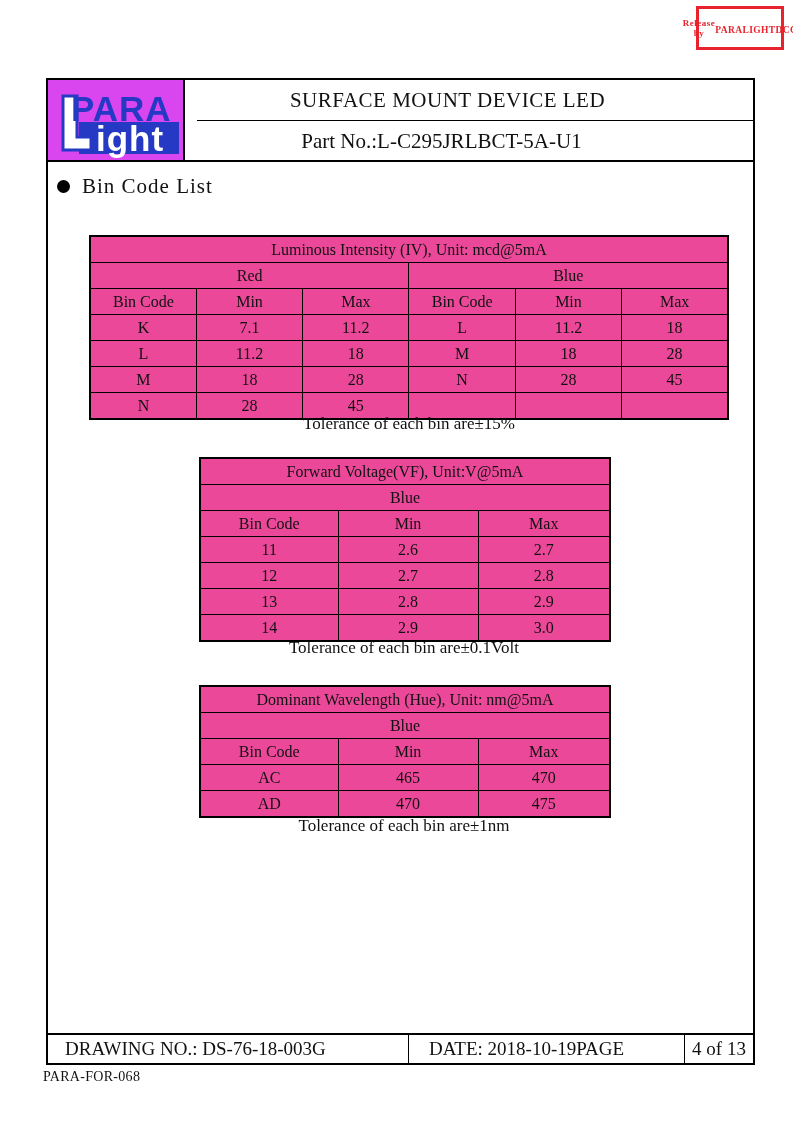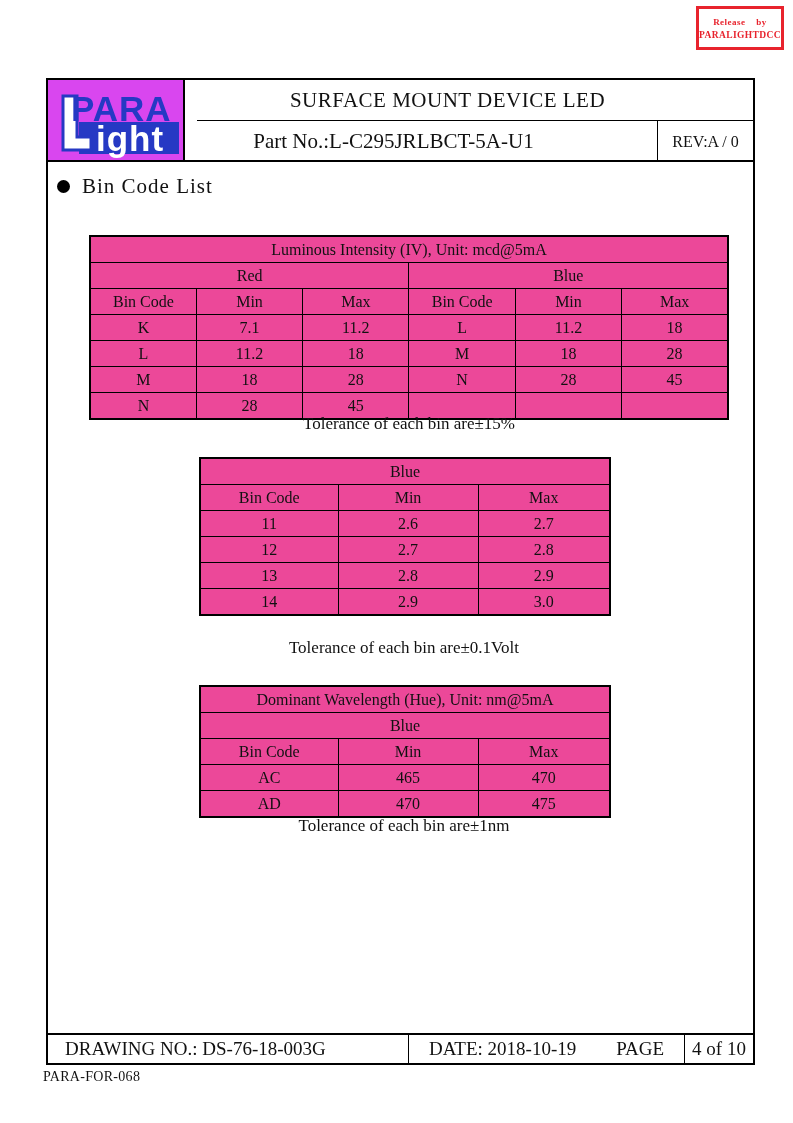--- a/index.html
+++ b/index.html
@@ -5,21 +5,21 @@
   html,body{margin:0;padding:0;background:#fff;}
   #page{
     position:relative;width:793px;height:1123px;background:#fff;
     font-family:"Liberation Serif", serif;color:#111;overflow:hidden;
   }
 
   
   .stamp{
     position:absolute;left:696px;top:6px;width:88px;height:44px;
     border:3px solid #e8232d;color:#e8232d;box-sizing:border-box;
-    display:flex;flex-direction:column;justify-content:center;align-items:center;
+    display:flex;flex-direction:row;justify-content:center;align-items:center;
     font-weight:bold;text-align:center;
   }
   .stamp .l1{font-size:9px;word-spacing:8px;letter-spacing:.5px;}
   .stamp .l2{font-size:9.5px;letter-spacing:.4px;margin-top:3px;}
 
   
   .frame{
     position:absolute;left:46px;top:78px;width:709px;height:987px;
     border:2px solid #000;box-sizing:border-box;
   }
@@ -61,21 +61,21 @@
   #tol-vf{left:151px;top:558px;width:410px;}
   #tol-wl{left:151px;top:736px;width:410px;}
 
   
   .footer-row{
     position:absolute;left:0;right:0;bottom:0;height:28px;
     border-top:2px solid #000;display:flex;box-sizing:content-box;font-size:19px;
   }
   .f-cell{display:flex;align-items:center;box-sizing:border-box;}
   .f-drawing{width:361px;border-right:1.5px solid #000;padding-left:17px;}
-  .f-date{width:276px;border-right:1.5px solid #000;justify-content:space-between;padding:0 20px;}
+  .f-date{width:276px;border-right:1.5px solid #000;padding:0 20px;}
   .f-page{flex:1;justify-content:center;}
 
   .form-no{position:absolute;left:43px;top:1069px;font-size:14px;letter-spacing:.3px;}
 </style>
 </head>
 <body>
 
 <div id="page">
 
   <div class="stamp">
@@ -91,21 +91,20 @@
         <path d="M15 16 L29 16 L29 57 L43 57 L43 70 L15 70 Z" fill="#ffffff" stroke="#2639c4" stroke-width="3"></path>
         <text x="23" y="41" font-family="Liberation Sans, sans-serif" font-weight="bold" font-size="35" letter-spacing="1" fill="#2639c4">PARA</text>
         <text x="48" y="71" font-family="Liberation Sans, sans-serif" font-weight="bold" font-size="35" letter-spacing="1" fill="#ffffff">ight</text>
       </svg>
     </div>
 
     <div class="hdr-right">
       <div class="hdr-title">SURFACE MOUNT DEVICE LED</div>
       <div class="hdr-row2">
         <div class="hdr-partno">Part No.:L-C295JRLBCT-5A-U1</div>
-        <div class="hdr-rev">REV:A / 0</div>
       </div>
     </div>
 
     <div class="heading">
       <span class="bullet"></span>
       <span class="heading-label">Bin Code List</span>
     </div>
 
     <table class="bin" id="t-luminous">
       <tbody>
@@ -160,20 +159,23 @@
       </table>
     <div class="tol" id="tol-luminous">Tolerance of each bin are±15%</div>
 
     <table class="bin" id="t-vf">
       <colgroup>
           <col style="width:138px">
           <col style="width:140px">
           <col style="width:132px">
         </colgroup>
       <tbody>
+          <tr>
+        <td colspan="3">Forward Voltage(VF), Unit:V@5mA</td>
+      </tr>
       <tr>
         <td colspan="3">Blue</td>
       </tr>
       <tr>
         <td>Bin Code</td>
         <td>Min</td>
         <td>Max</td>
       </tr>
       <tr>
         <td>11</td>
@@ -230,20 +232,20 @@
     </tbody>
       </table>
     <div class="tol" id="tol-wl">Tolerance of each bin are±1nm</div>
 
     <div class="footer-row">
       <div class="f-cell f-drawing">DRAWING NO.: DS-76-18-003G</div>
       <div class="f-cell f-date">
         <span>DATE: 2018-10-19</span>
         <span>PAGE</span>
       </div>
-      <div class="f-cell f-page">4 of 10</div>
+      <div class="f-cell f-page">4 of 13</div>
     </div>
 
   </div>
 
   <div class="form-no">PARA-FOR-068</div>
 
 </div>
 
 </body></html>

